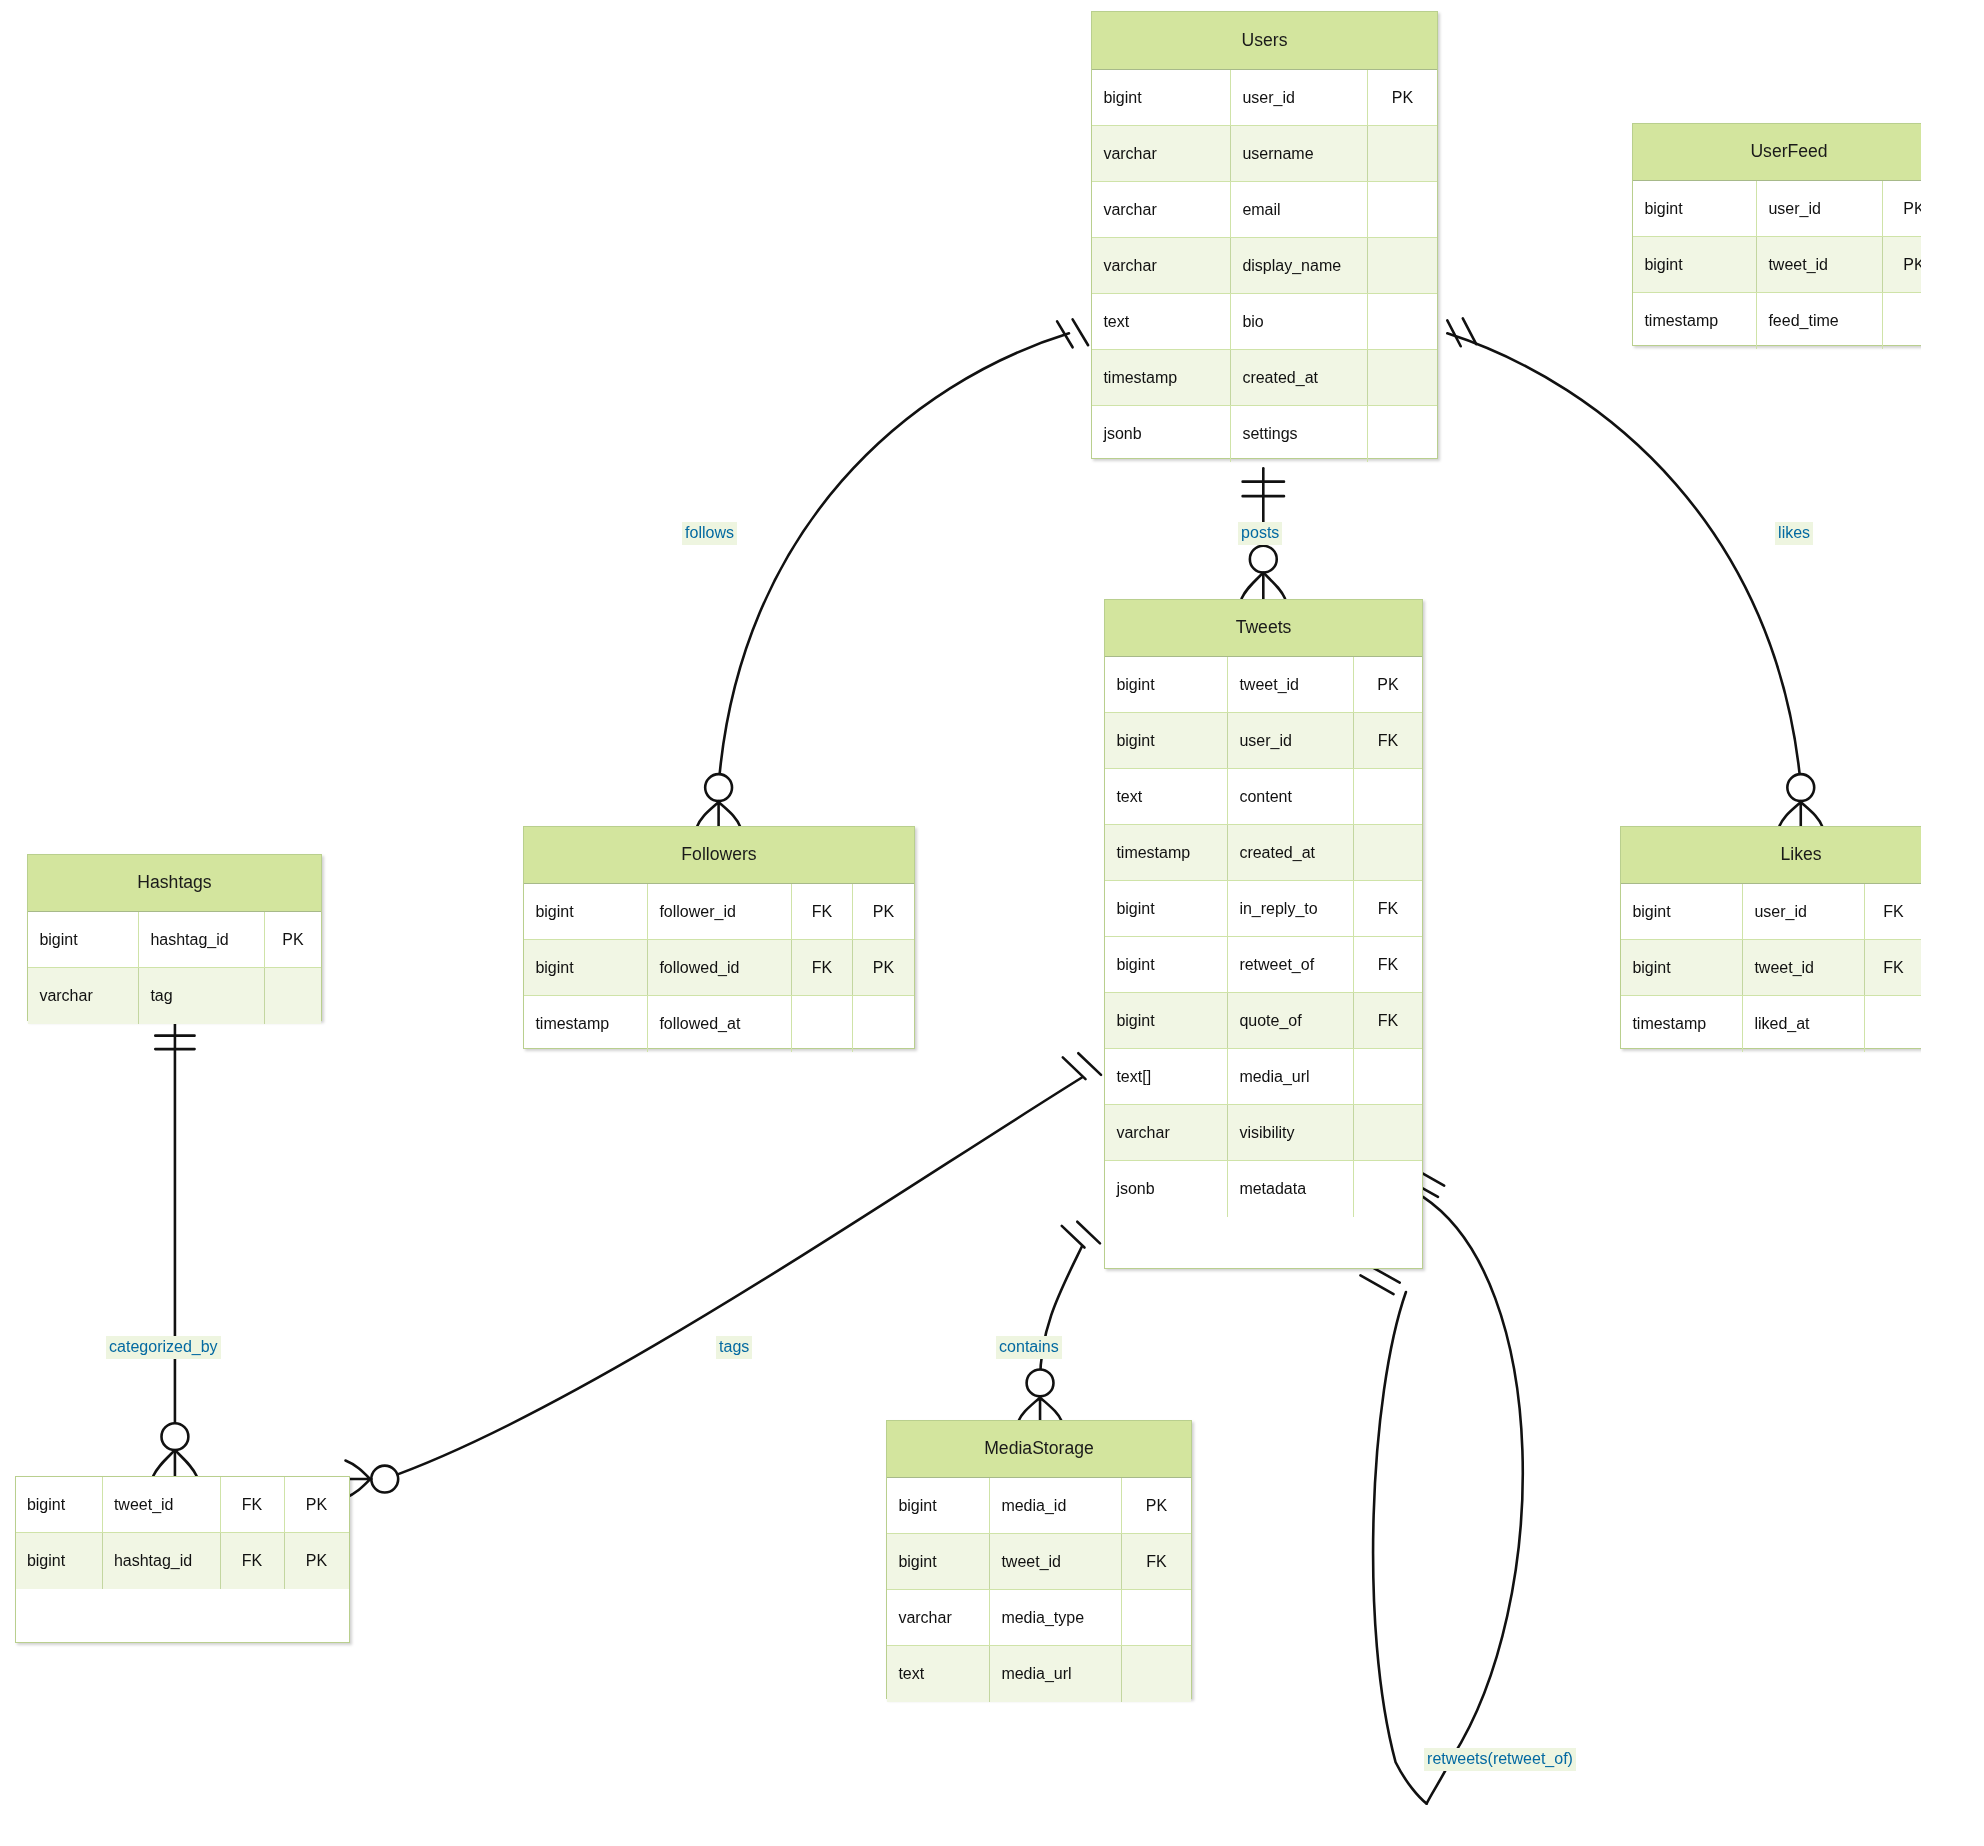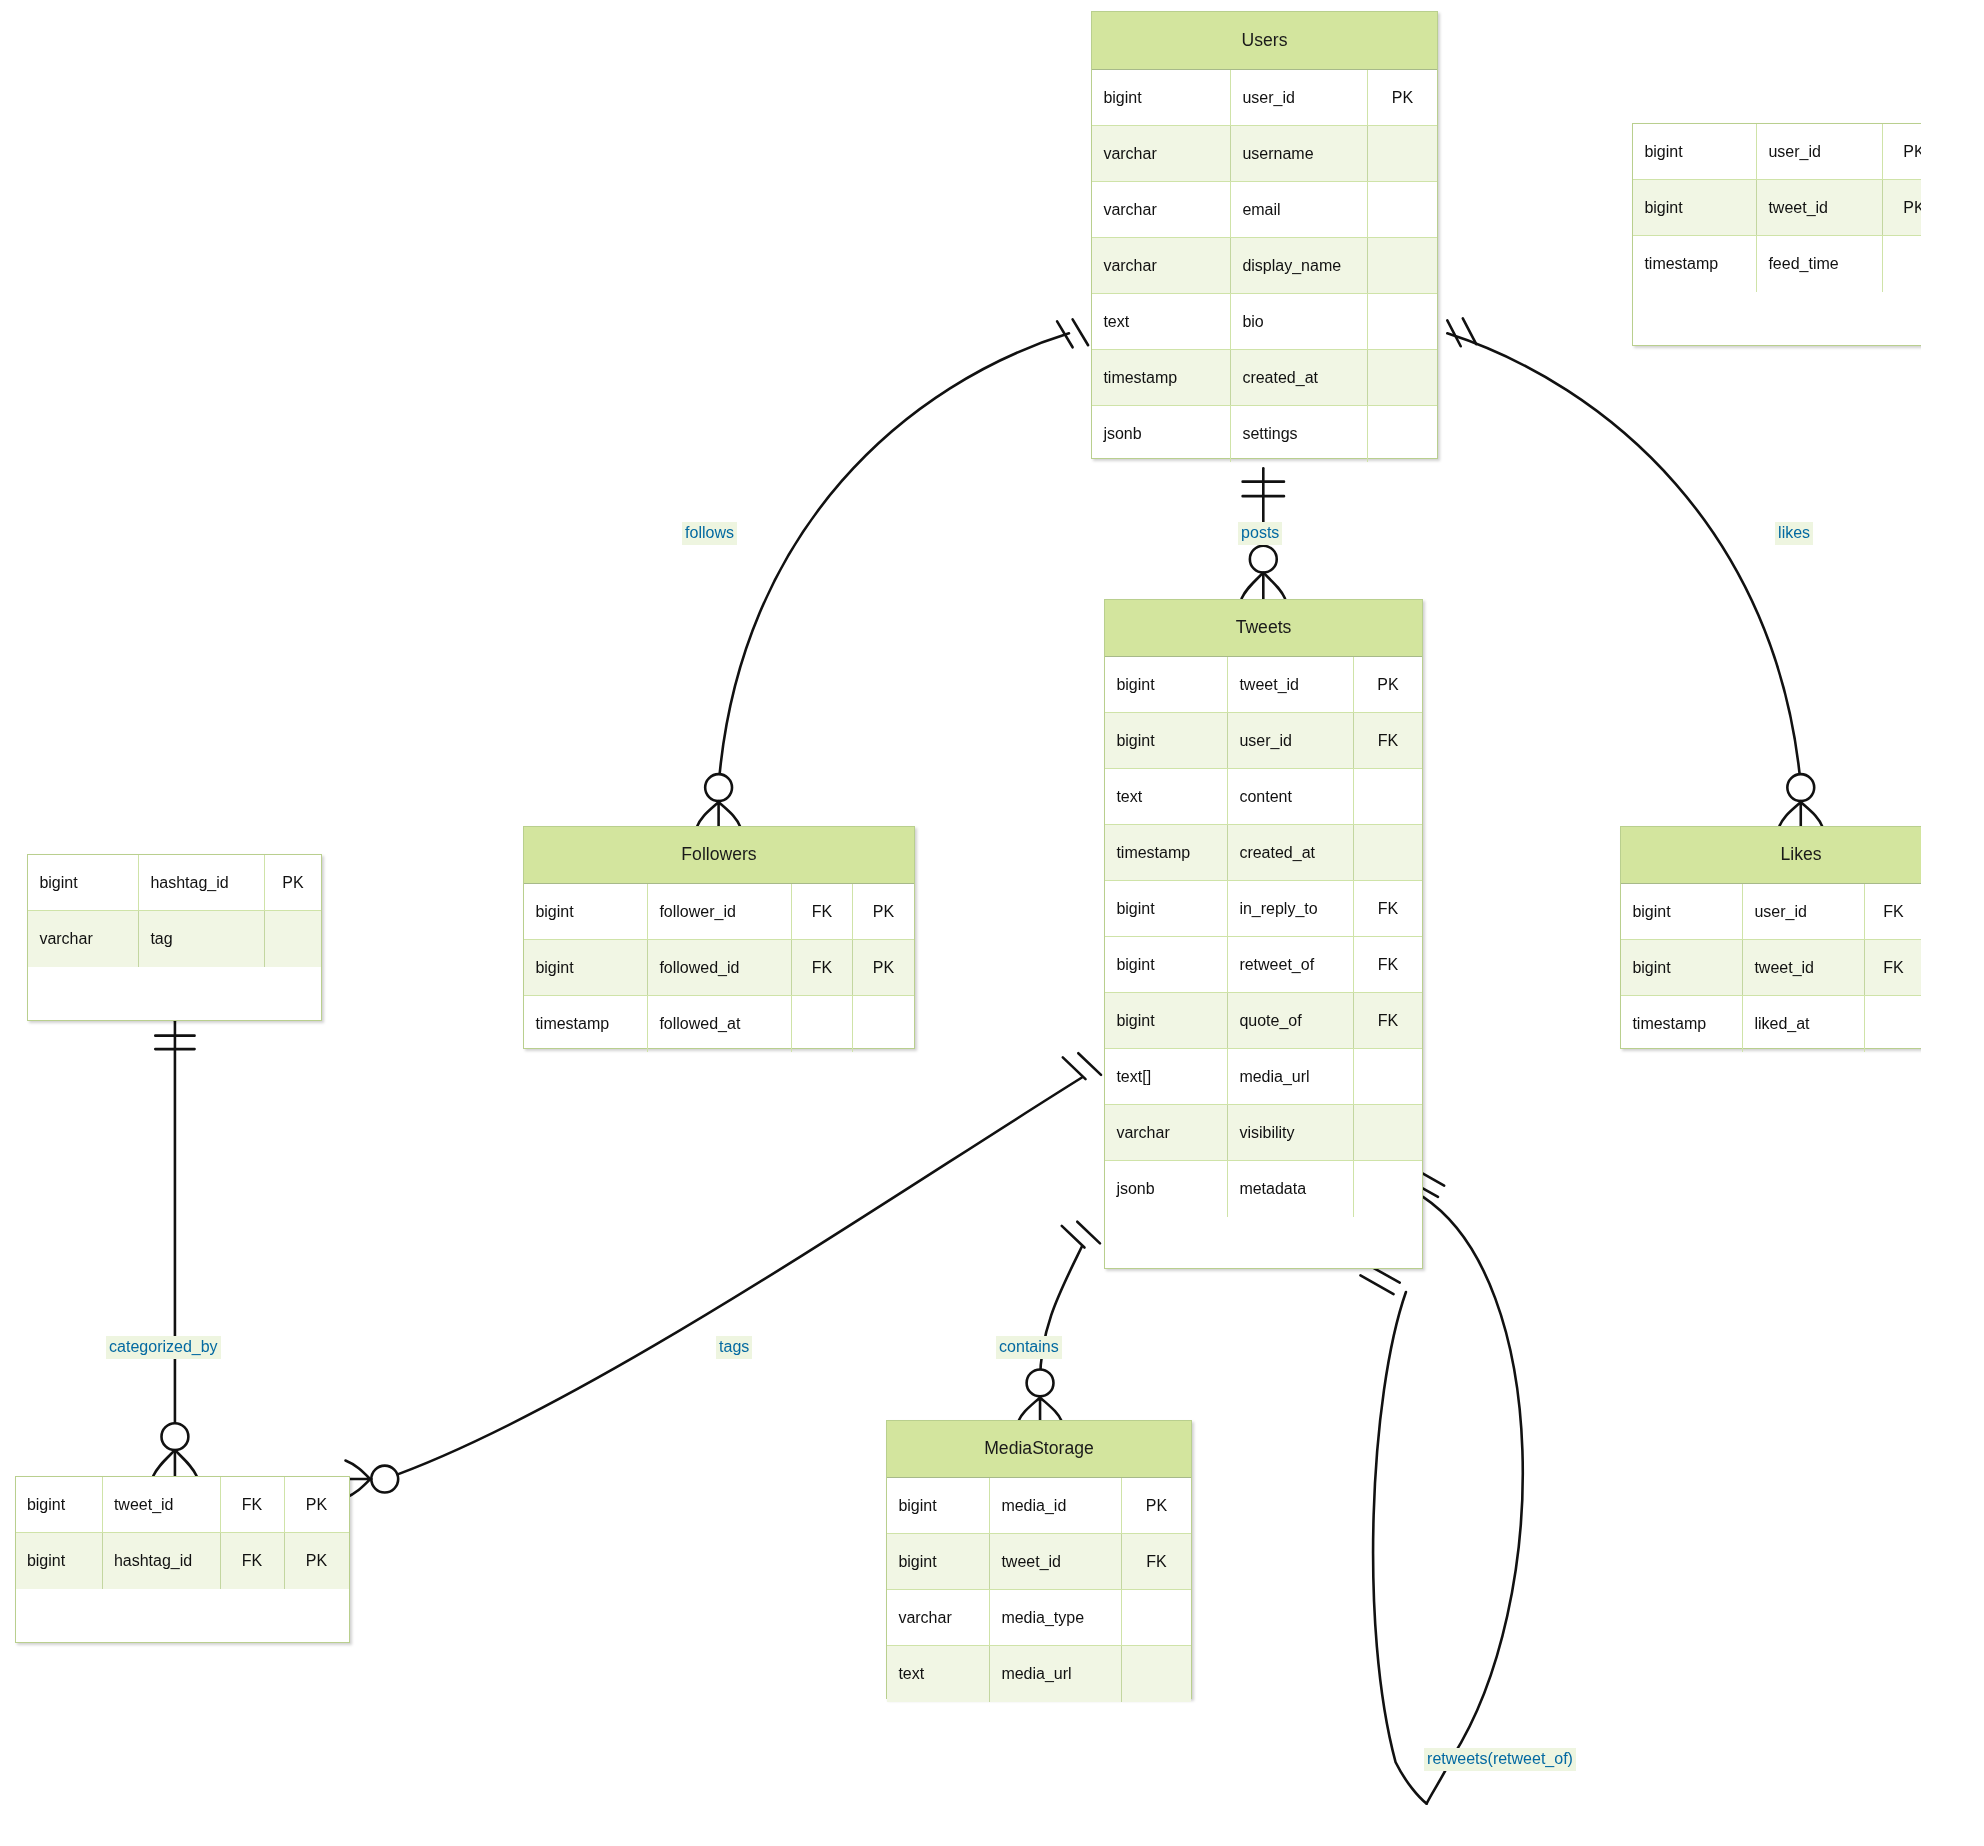--- a/index.html
+++ b/index.html
@@ -162,20 +162,21 @@
           <div class="cell" style="flex: 1 1 auto;">created_at</div>
           <div class="cell key" style="width: 69px; flex: 0 0 69px;"></div>
         </div>
         <div class="attr-row" style="height: 56px;">
           <div class="cell" style="width: 139px; flex: 0 0 139px;">jsonb</div>
           <div class="cell" style="flex: 1 1 auto;">settings</div>
           <div class="cell key" style="width: 69px; flex: 0 0 69px;"></div>
         </div>
       </div>
       <div class="entity" style="left: 1632px; top: 123px; width: 314px; height: 223px;">
+        <div class="entity-title" style="height: 56px;">UserFeed</div>
         <div class="attr-row" style="height: 56px;">
           <div class="cell" style="width: 124px; flex: 0 0 124px;">bigint</div>
           <div class="cell" style="flex: 1 1 auto;">user_id</div>
           <div class="cell key" style="width: 62px; flex: 0 0 62px;">PK</div>
         </div>
         <div class="attr-row alt" style="height: 56px;">
           <div class="cell" style="width: 124px; flex: 0 0 124px;">bigint</div>
           <div class="cell" style="flex: 1 1 auto;">tweet_id</div>
           <div class="cell key" style="width: 62px; flex: 0 0 62px;">PK</div>
         </div>
@@ -274,20 +275,21 @@
           <div class="cell key" style="width: 58px; flex: 0 0 58px;">PK</div>
         </div>
         <div class="attr-row" style="height: 56px;">
           <div class="cell" style="width: 122px; flex: 0 0 122px;">timestamp</div>
           <div class="cell" style="flex: 1 1 auto;">liked_at</div>
           <div class="cell key" style="width: 58px; flex: 0 0 58px;"></div>
           <div class="cell key" style="width: 58px; flex: 0 0 58px;"></div>
         </div>
       </div>
       <div class="entity" style="left: 27px; top: 854px; width: 295px; height: 167px;">
+        <div class="entity-title" style="height: 56px;">Hashtags</div>
         <div class="attr-row" style="height: 56px;">
           <div class="cell" style="width: 111px; flex: 0 0 111px;">bigint</div>
           <div class="cell" style="flex: 1 1 auto;">hashtag_id</div>
           <div class="cell key" style="width: 56px; flex: 0 0 56px;">PK</div>
         </div>
         <div class="attr-row alt" style="height: 56px;">
           <div class="cell" style="width: 111px; flex: 0 0 111px;">varchar</div>
           <div class="cell" style="flex: 1 1 auto;">tag</div>
           <div class="cell key" style="width: 56px; flex: 0 0 56px;"></div>
         </div>

